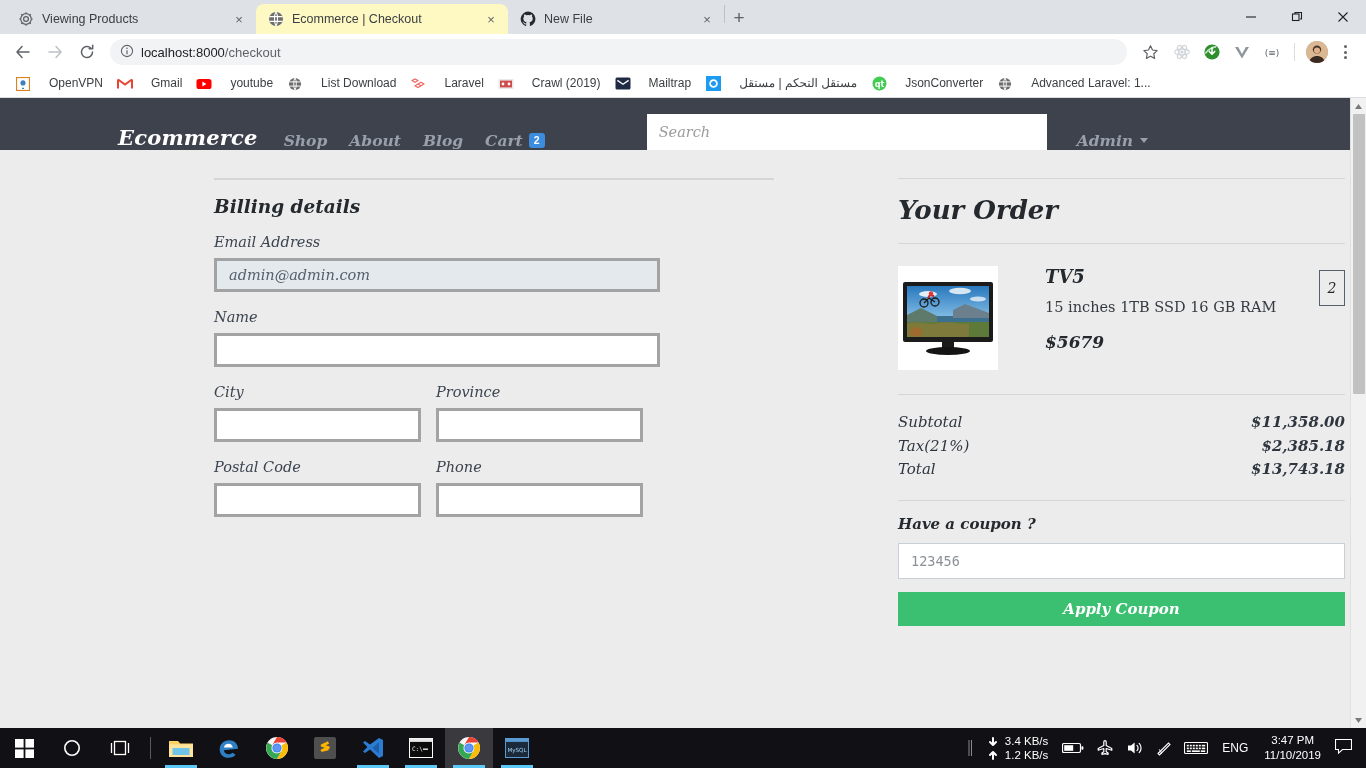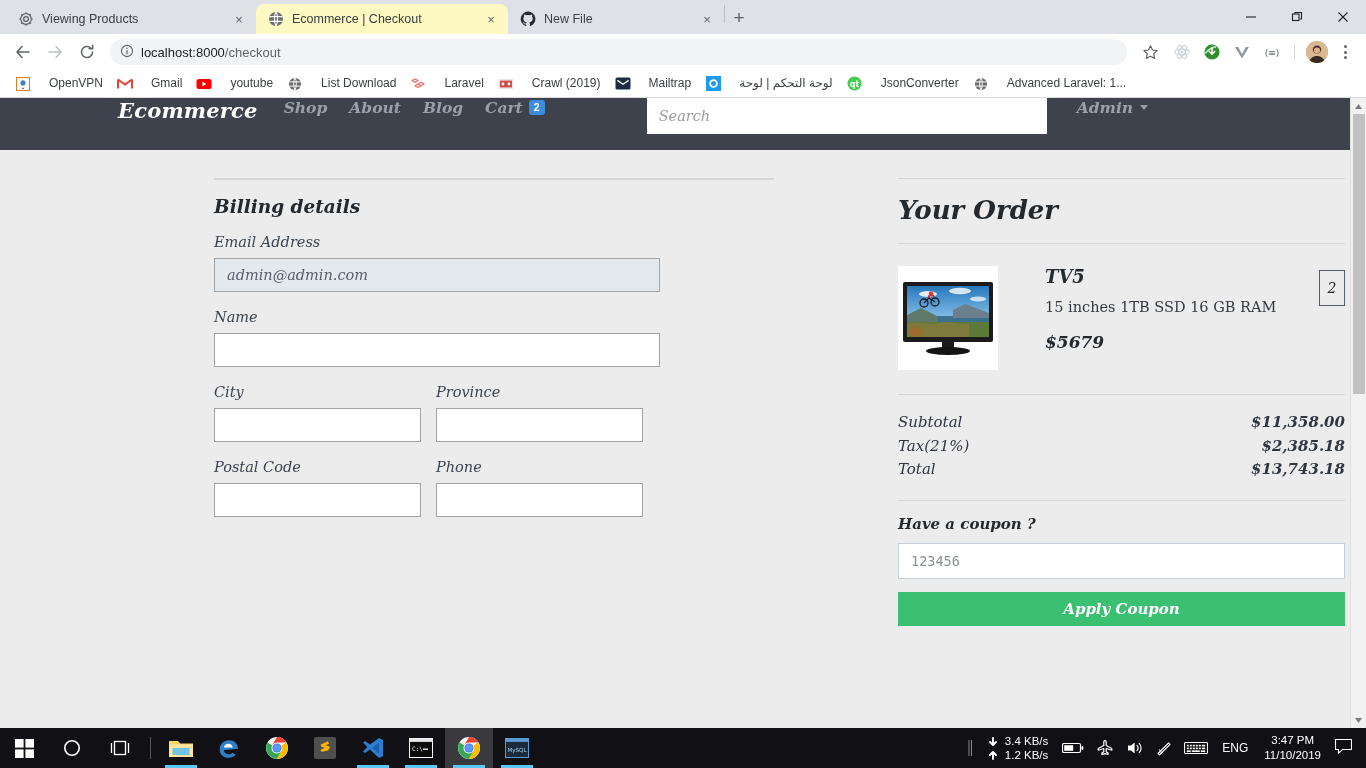--- a/index.html
+++ b/index.html
@@ -58,21 +58,21 @@
   .bookmarks { height: 28px; background: #ffffff; display: flex; align-items: center;
     padding: 0 8px; gap: 0px; border-bottom: 1px solid #dadce0; font-size: 12px; color: #3c4043; }
   .bm { display: flex; gap: 18px; padding: 3px 7px; white-space: nowrap; }
   .bm-ico { width: 16px; height: 16px; flex: 0 0 16px; display: flex; align-items: center; justify-content: center; }
 
   
   .viewport { height: 630px; background: #ececec; position: relative; overflow: hidden; }
   .page { width: 1350px; }
 
   
-  .sitenav { height: 52px; background: #3d424d; display: flex; align-items: flex-start; padding: 0 0 0 118px; }
+  .sitenav { height: 52px; background: #3d424d; display: flex; align-items: flex-end; padding: 0 0 0 118px; }
   .brand { font-family: "DejaVu Serif", serif; font-style: italic; font-weight: bold;
     font-size: 21px; color: #ffffff; margin-right: 26px; letter-spacing: .2px; }
   .navlinks { display: flex; align-items: center; gap: 22px; }
   .navlink { font-family: "DejaVu Serif", serif; font-style: italic; font-weight: bold;
     font-size: 15.5px; color: #9aa0ab; display: flex; align-items: center; gap: 6px; }
   .cart-badge { background: #3c8dde; color: #fff; font-family: "Liberation Sans", sans-serif;
     font-style: normal; font-size: 10.5px; font-weight: bold; border-radius: 3px; padding: 1px 5px; line-height: 1.25; }
   .searchbox { width: 400px; height: 36px; background: #fff; border: 0; margin-left: 102px;
     padding: 0 12px; font-family: "DejaVu Serif", serif; font-style: italic; font-size: 14.5px; color: #333; }
   .searchbox::placeholder { color: #9b9b9b; font-style: italic; }
@@ -89,21 +89,21 @@
   .rule { height: 1px; background: #d6d6d6; }
   .h1 { font-family: "DejaVu Serif", serif; font-style: italic; font-weight: bold;
     font-size: 25px; color: #24292e; padding: 14px 0 16px 0; }
   .h1.order { font-size: 26px; padding: 16px 0 18px 0; }
   .h2 { font-family: "DejaVu Serif", serif; font-style: italic; font-weight: bold;
     font-size: 18.5px; color: #24292e; padding: 16px 0 0 0; }
 
   .field { margin-top: 17px; }
   .flabel { font-family: "DejaVu Serif", serif; font-style: italic; font-size: 14.5px;
     color: #3b4450; margin-bottom: 8px; display: block; }
-  .finput { width: 446px; height: 34px; background: #ffffff; border: 1px solid #a3a3a3;
+  .finput { width: 446px; height: 34px; background: #ffffff; border: 3px solid #a3a3a3;
     padding: 0 12px; font-family: "DejaVu Serif", serif; font-style: italic;
     font-size: 14.5px; color: #55606d; }
   .finput.disabled { background: #e4e9ee; color: #55606d; }
   .row2 { display: flex; gap: 15px; }
   .row2 .finput { width: 207px; }
   .col-half { width: 207px; }
 
   
   .prod { display: flex; align-items: flex-start; padding: 22px 0 24px 0; }
   .thumb { width: 100px; height: 104px; background: #fff; flex: 0 0 100px; position: relative; overflow: hidden; }
@@ -371,21 +371,21 @@
       </span>
       <span>Mailtrap</span>
     </div>
     <div class="bm">
       <span class="bm-ico">
         <svg width="15" height="15" viewBox="0 0 15 15">
             <rect width="15" height="15" fill="#1d9bf0"></rect>
             <circle cx="7.5" cy="7.5" r="3.4" fill="none" stroke="#fff" stroke-width="1.8"></circle>
           </svg>
       </span>
-      <span>لوحة التحكم | لوحة</span>
+      <span>مستقل التحكم | مستقل</span>
     </div>
     <div class="bm">
       <span class="bm-ico">
         <svg width="15" height="15" viewBox="0 0 15 15">
             <circle cx="7.5" cy="7.5" r="7" fill="#41cd52"></circle>
             <text x="7.5" y="10.5" font-size="8" fill="#fff" text-anchor="middle" font-family="DejaVu Sans, sans-serif" font-weight="bold">qt</text>
           </svg>
       </span>
       <span>JsonConverter</span>
     </div>

